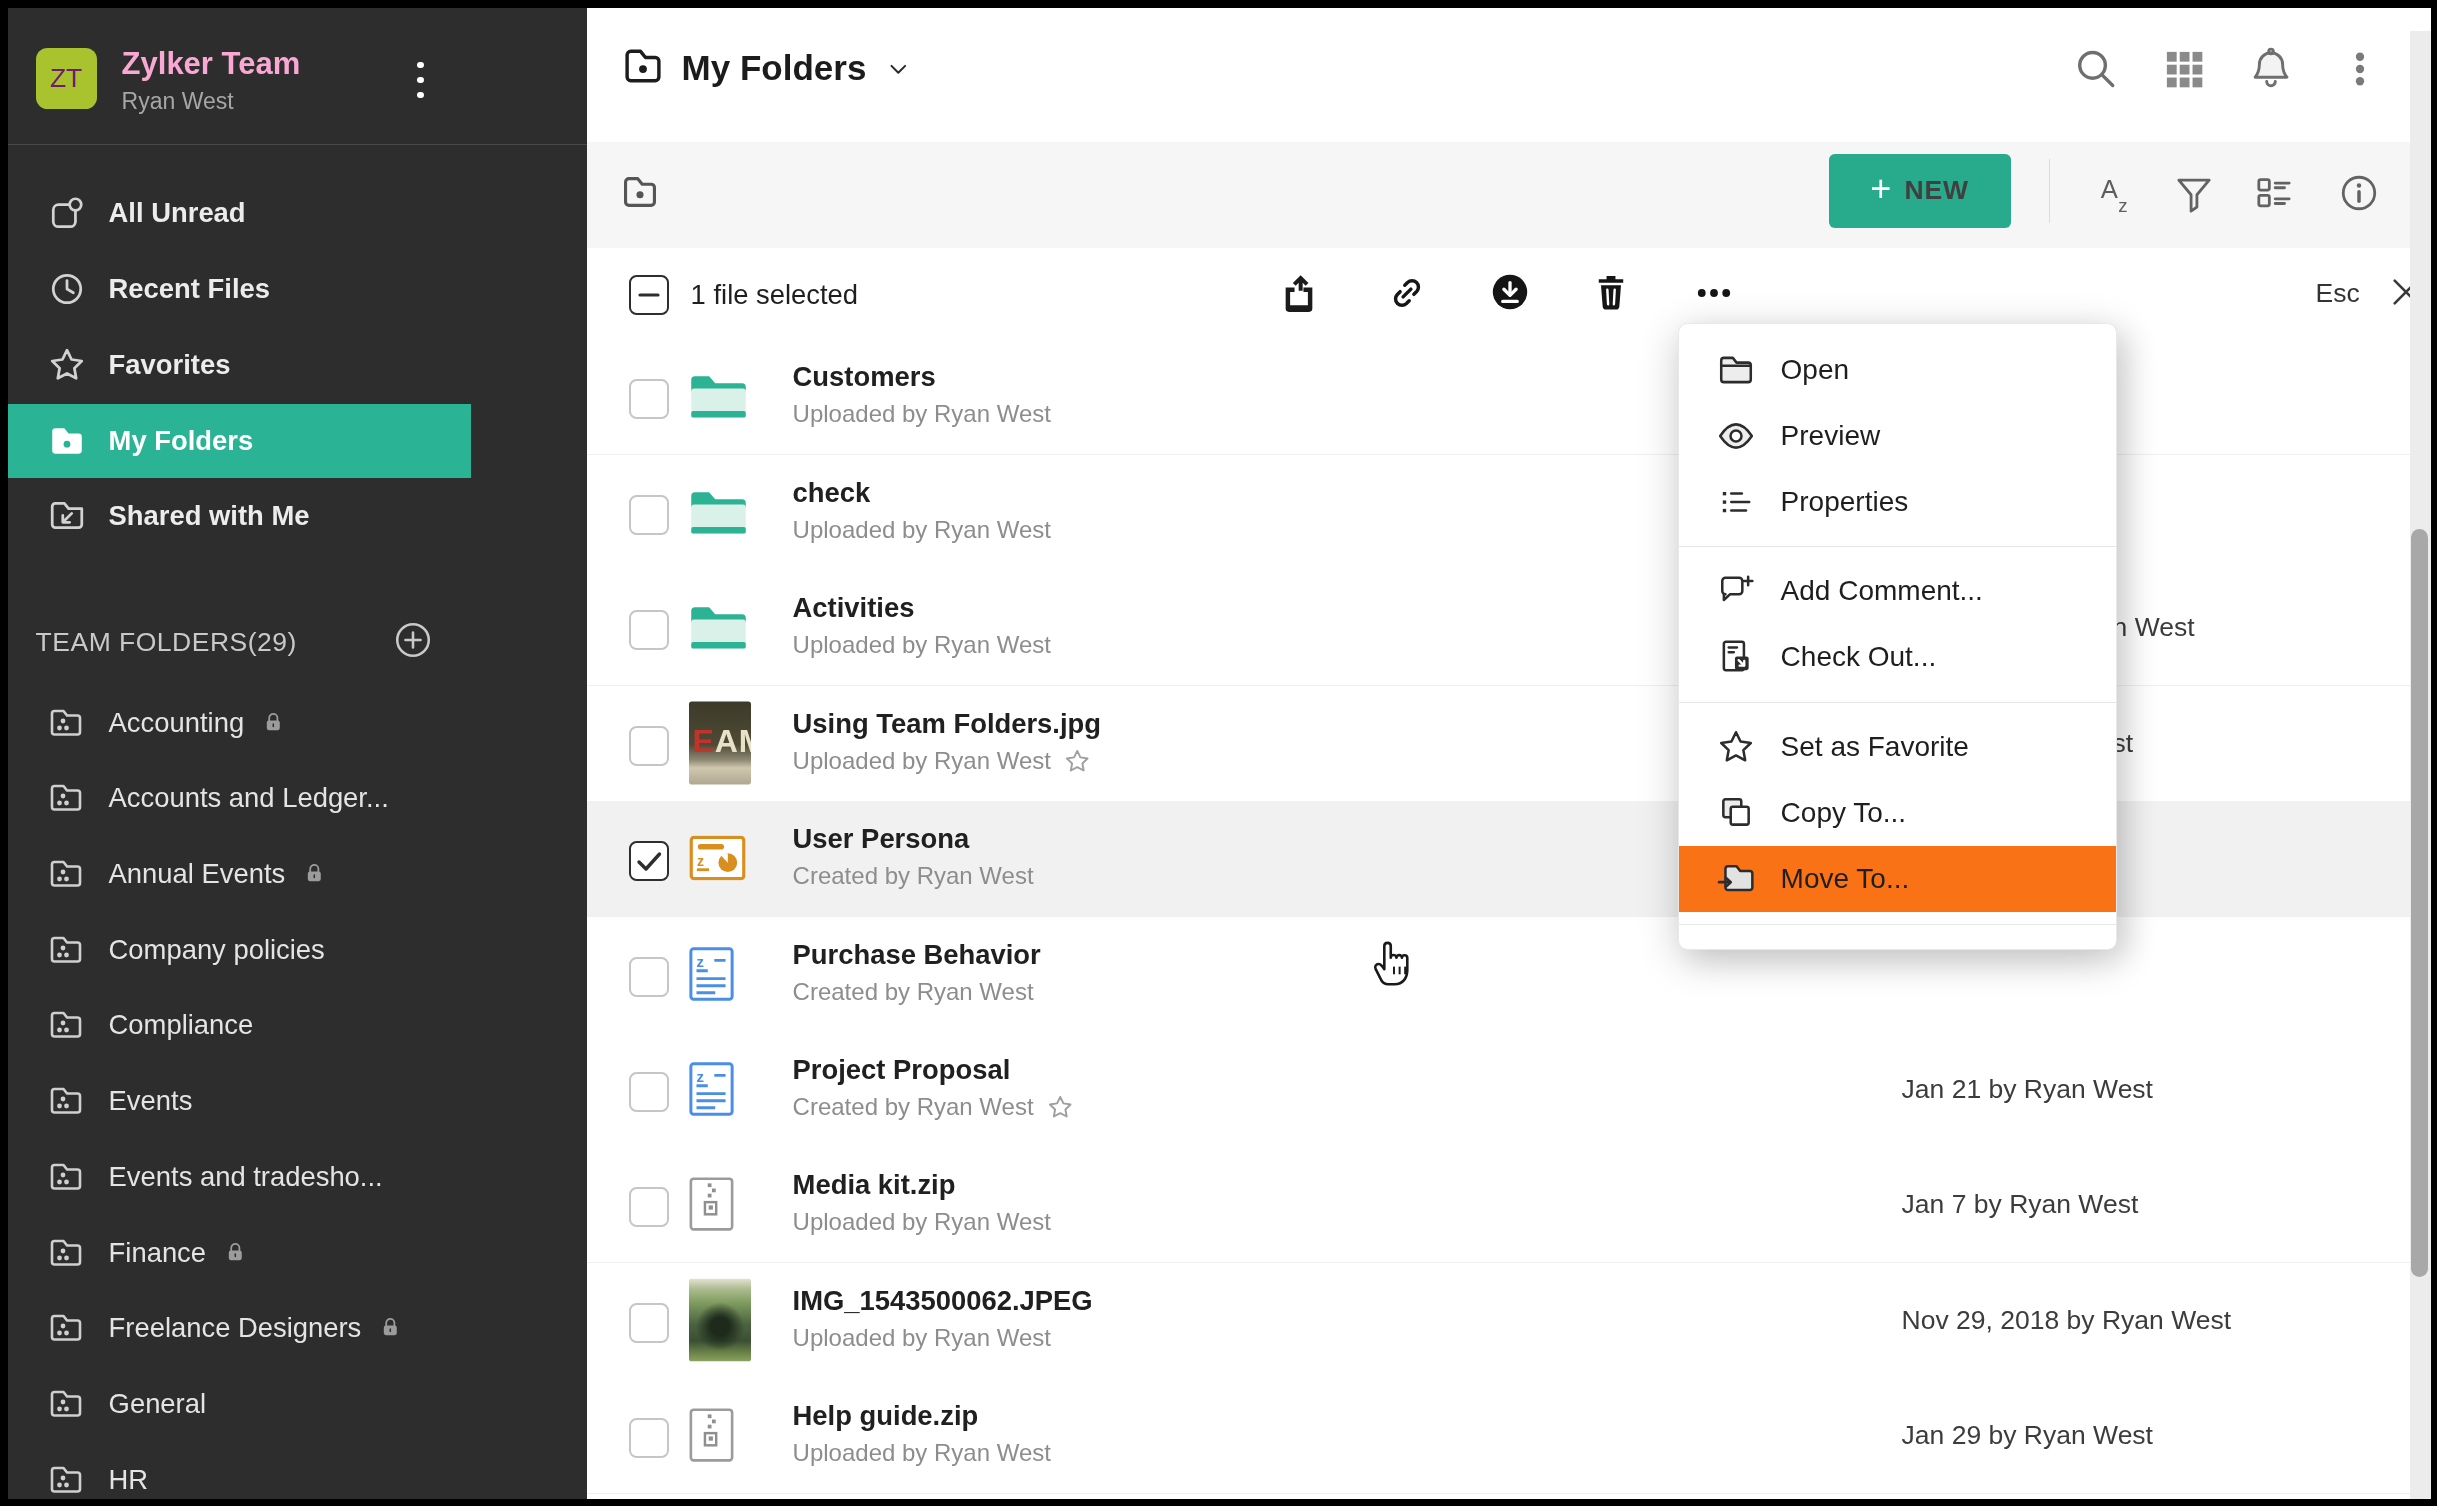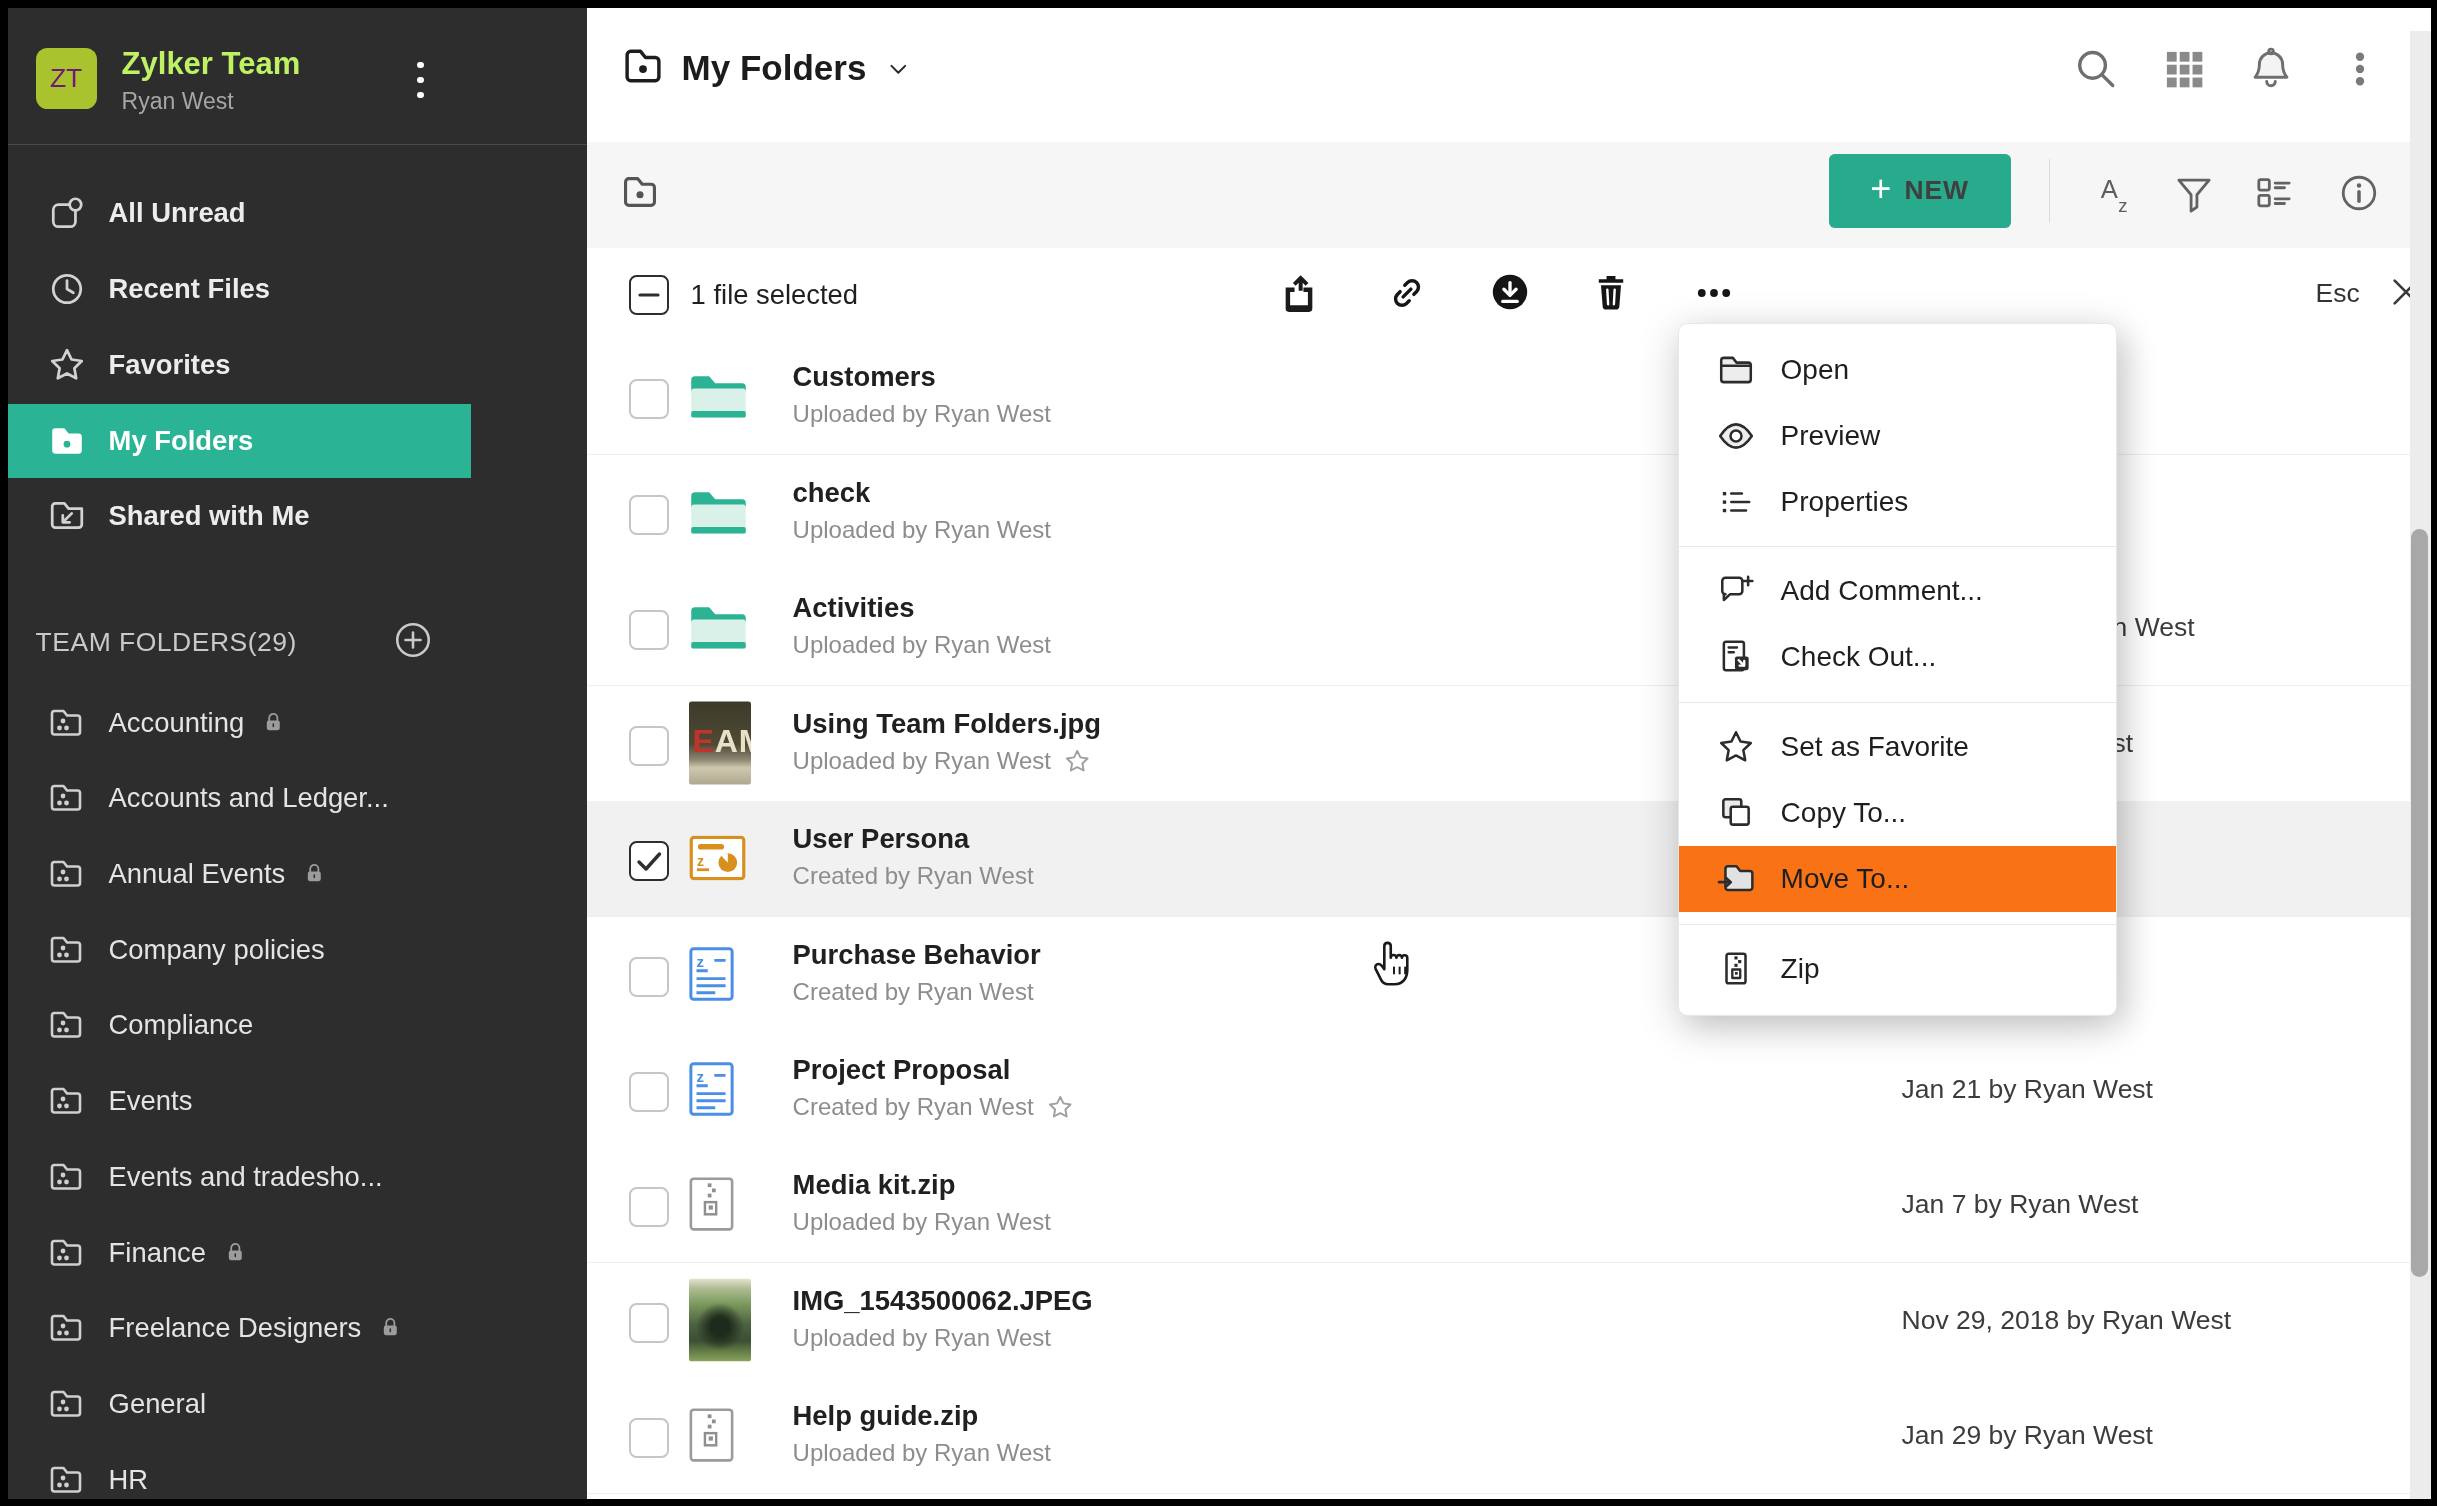--- a/index.html
+++ b/index.html
@@ -6,21 +6,21 @@
   body{width:2438px;height:1507px;position:relative;overflow:hidden;
        font-family:"Liberation Sans","DejaVu Sans",sans-serif;
        -webkit-font-smoothing:antialiased;}
   .abs{position:absolute;}
   #app{position:absolute;left:7.6px;top:7.6px;width:2423px;height:1491px;background:#fff;overflow:hidden;}
 
   
   #sidebar{position:absolute;left:0;top:0;width:579px;height:100%;background:#2d2d2d;}
   #team-avatar{left:28px;top:40px;width:61px;height:61px;border-radius:11.4px;
     display:flex;align-items:center;justify-content:center;color:#701a75;font-size:26.5px;}
-  #team-name{left:114px;top:38px;font-size:31px;font-weight:700;color:#bef264;}
+  #team-name{left:114px;top:38px;font-size:31px;font-weight:700;color:#f9a8d4;}
   #team-owner{left:114px;top:80px;font-size:23px;color:#a6a6a6;}
   #team-kebab{left:392px;top:42px;width:42px;height:61px;display:flex;flex-direction:column;
     align-items:center;justify-content:center;gap:8.5px;cursor:pointer;}
   #team-kebab i{width:6.6px;height:6.6px;border-radius:50%;background:#fff;}
   #sidebar-divider{left:0;top:136px;width:579px;height:0.9px;background:#4a4a4a;}
 
   .nav-item{position:absolute;left:0;width:463px;height:74px;display:flex;align-items:center;cursor:pointer;}
   .nav-item.selected{background:#2ab394;}
   .nav-item .icn{position:absolute;left:40px;width:38px;height:38px;color:#d2d2d2;}
   .nav-item.selected .icn{color:#fff;}
@@ -707,35 +707,20 @@
               <path fill="#e2e2e2" stroke-width="2.4" d="M8 8.5 a2.5 2.5 0 0 1 2.5-2.5 h8 l3.5 4.5 H31 a2.5 2.5 0 0 1 2.5 2.5 V26 a2.5 2.5 0 0 1-2.5 2.5 H10.5 A2.5 2.5 0 0 1 8 26 z"></path>
               <g stroke-width="2.6">
                 <path d="M2 21 h10"></path>
                 <path d="M8.8 17.2 l4.2 3.8 -4.2 3.8"></path>
               </g>
             </svg>
           </span>
           <span class="mlbl">Move To...</span>
         </div>
         <div class="menu-divider"></div>
-        <div class="menu-item">
-          <span class="micn">
-            <svg viewBox="0 0 36 36" width="100%" height="100%" fill="none" stroke="currentColor" stroke-width="2.6" stroke-linecap="round" stroke-linejoin="round">
-              <rect x="9" y="3.5" width="18" height="28" rx="2" stroke-width="2.4"></rect>
-              <g fill="#2c2c2c" stroke="none">
-                <rect x="16.5" y="6" width="3" height="3"></rect>
-                <rect x="20" y="9.5" width="3" height="3"></rect>
-                <rect x="16.5" y="13" width="3" height="3"></rect>
-              </g>
-              <rect x="14.5" y="18.5" width="7.5" height="8" stroke-width="2.2"></rect>
-              <rect x="17" y="20.8" width="2.6" height="2.6" fill="#2c2c2c" stroke="none"></rect>
-            </svg>
-          </span>
-          <span class="mlbl">Zip</span>
-        </div>
       </div>
   </div>
 
   <span id="hand-cursor">
       <svg viewBox="0 0 32 34" width="49" height="53">
         <path d="M11.2 32.5 c-2 0-3.6-1-4.5-2.7 L3 22.5 c-.8-1.5.3-3.2 1.9-3.2.8 0 1.5.4 2 1l1.8 2.4 V7.6 c0-1.2.9-2.1 2.1-2.1 1.2 0 2.1.9 2.1 2.1 v7.6 c0-1 .8-1.8 1.8-1.8 1 0 1.9.8 1.9 1.8 0-.9.8-1.7 1.8-1.7 1 0 1.8.8 1.8 1.7 0-.8.7-1.6 1.7-1.6 1.1 0 1.8.8 1.8 1.8 v7.8 c0 5.2-2.9 9.3-8.2 9.3 z" fill="#fff" stroke="#1a1a1a" stroke-width="1.7" stroke-linejoin="round"></path>
         <g stroke="#1a1a1a" stroke-width="1.3">
           <path d="M15 21 v5"></path>
           <path d="M18.7 21 v5"></path>
           <path d="M22.3 21 v5"></path>

